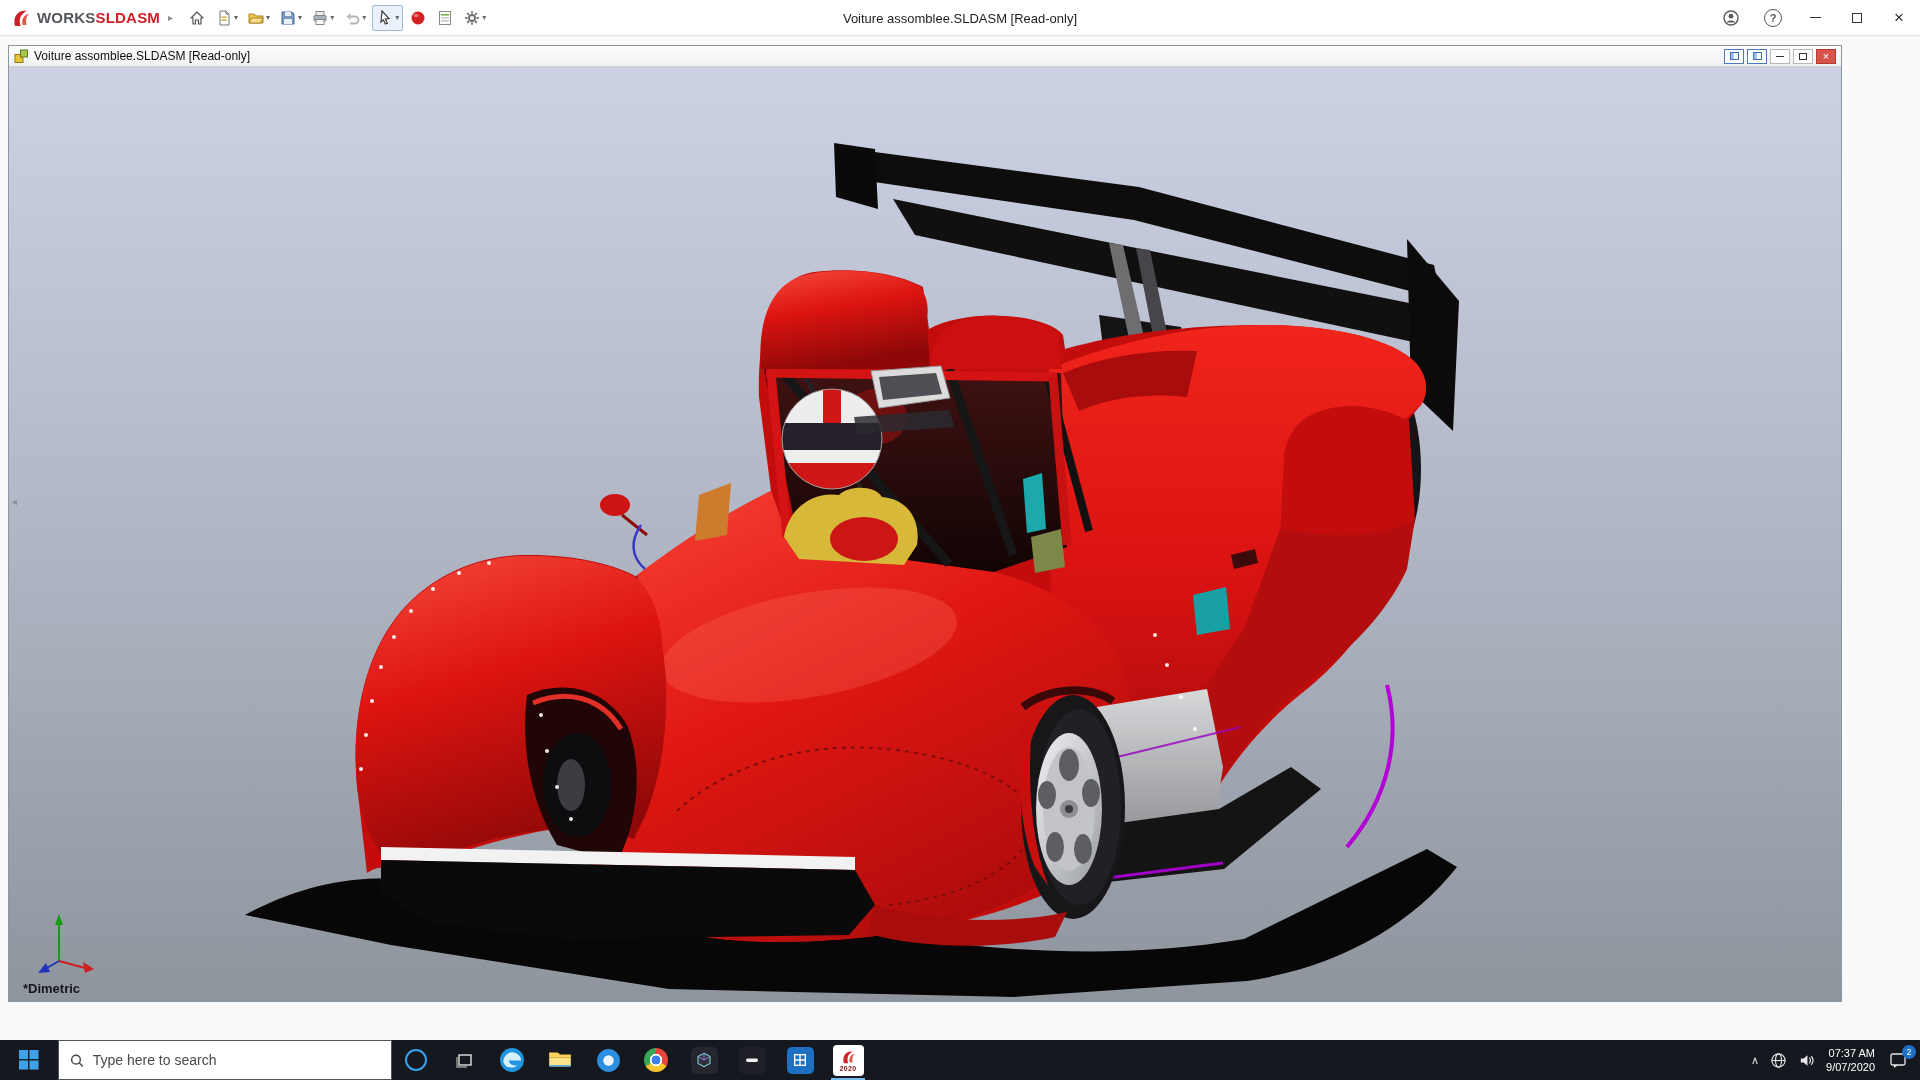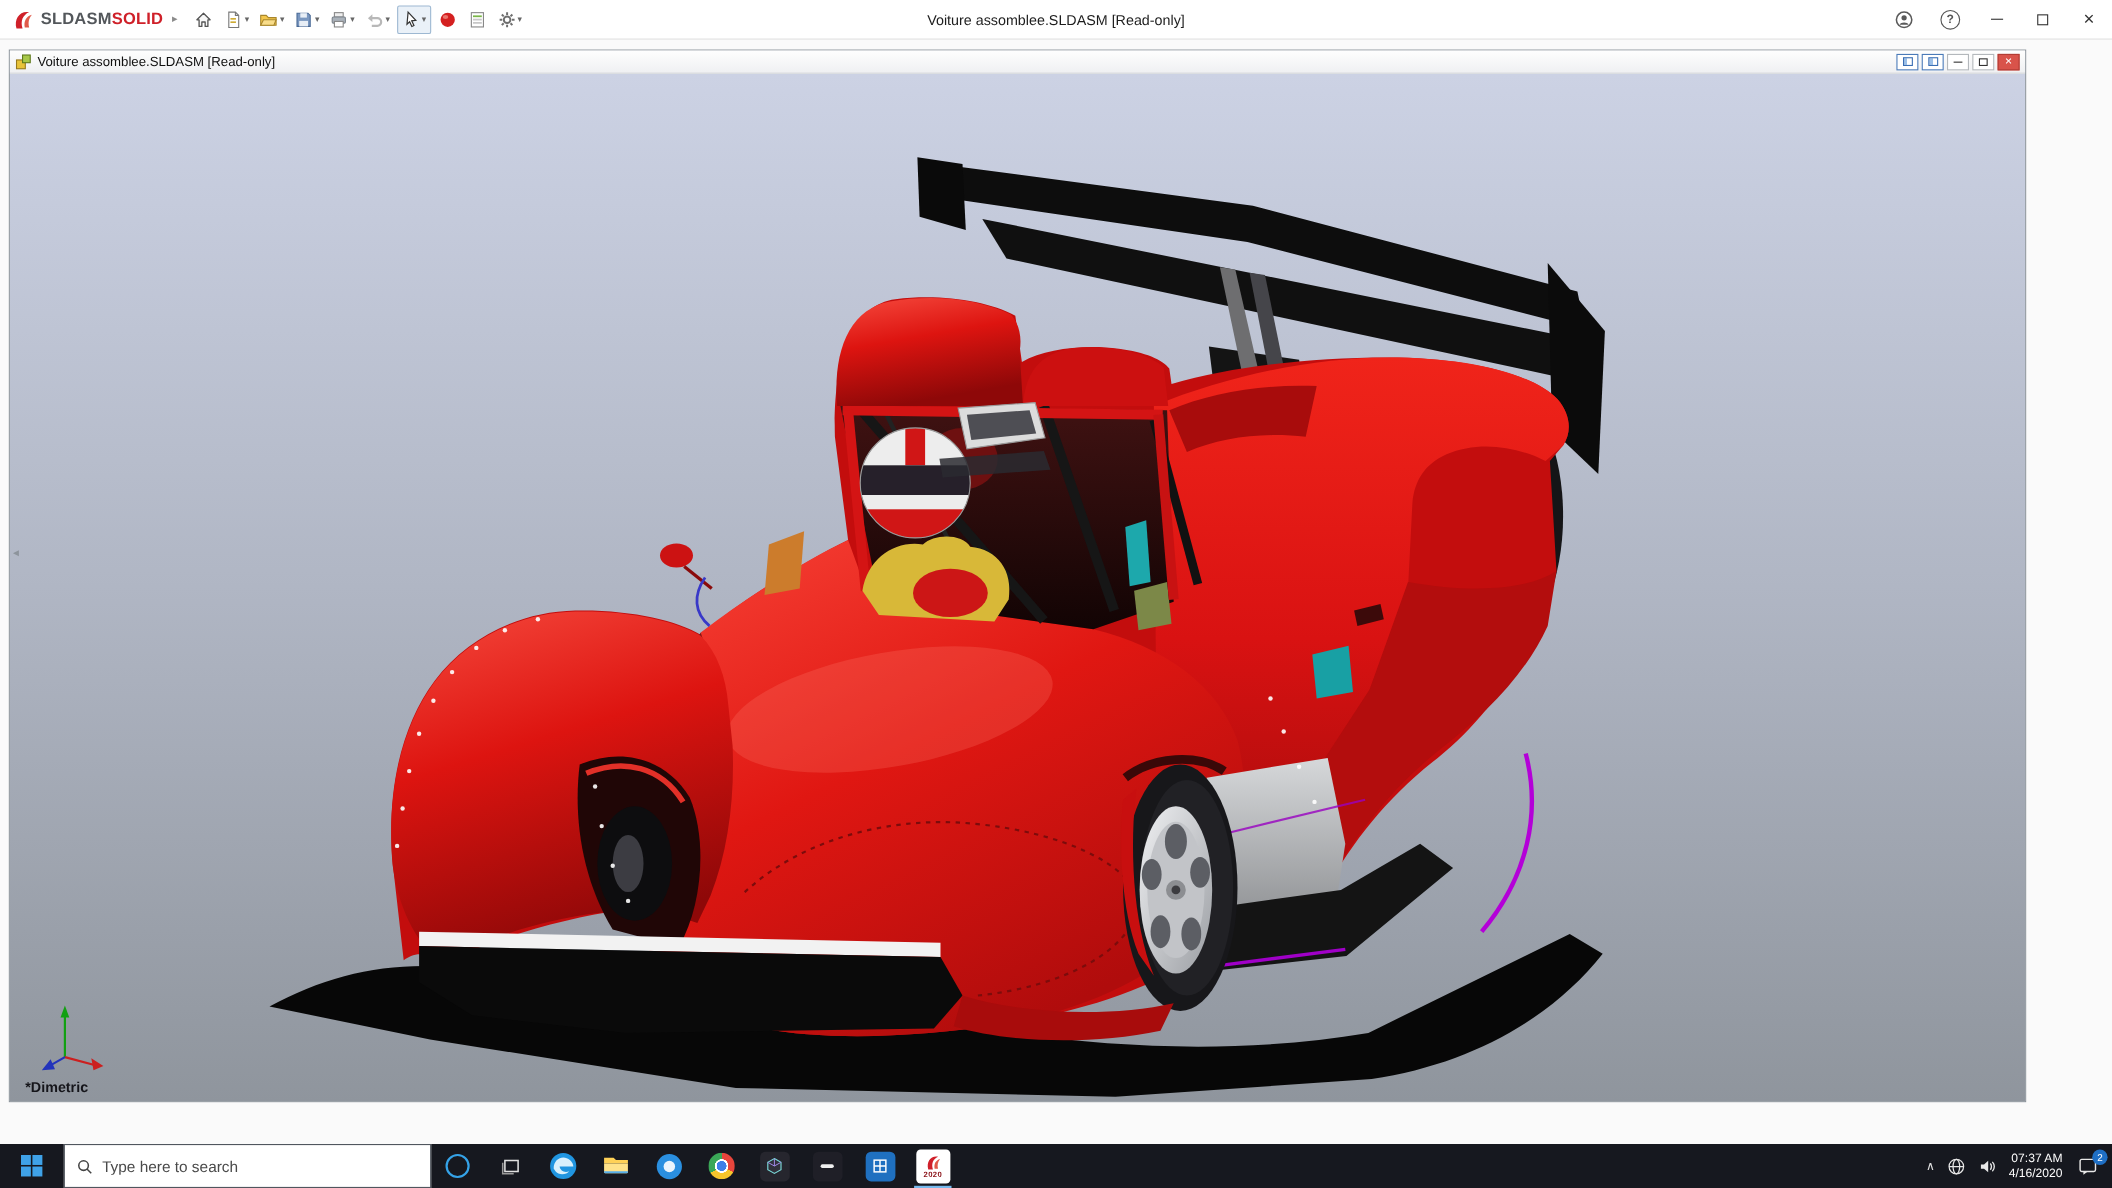--- a/index.html
+++ b/index.html
@@ -70,21 +70,21 @@
 <body>
 
 <div class="screen">
 
   <header class="titlebar">
     <div class="brand">
       <svg width="22" height="22" viewBox="0 0 22 22">
         <path d="M5 19 C2.5 10 8 2.5 16.5 4 C10.5 7 8.5 12 10.5 19 Z" fill="#cf2029"></path>
         <path d="M12.5 18 C11.5 12.5 13.5 8 19 6.5 C16 10 15.5 14 16.5 18 Z" fill="#e05a4a"></path>
       </svg>
-      <span class="brand-text"><span class="brand-solid">SLDASM</span><span class="brand-works">SOLID</span></span>
+      <span class="brand-text"><span class="brand-solid">WORKS</span><span class="brand-works">SLDASM</span></span>
     </div>
     <span class="expand-arrow">▸</span>
 
     <div class="tools">
       <div class="tbtn">
         <svg width="18" height="18" viewBox="0 0 18 18">
             <path d="M9 3 L15 9 H13 V15 H10.5 V11 H7.5 V15 H5 V9 H3 Z" fill="#f8f8f8" stroke="#555" stroke-width="1.2" stroke-linejoin="round"></path>
           </svg>
       </div>
       <div class="tbtn">
@@ -492,21 +492,21 @@
           <ellipse cx="9" cy="9" rx="3.2" ry="7" stroke="#e6e6e6" fill="none" stroke-width="1.2"></ellipse>
           <path d="M2 9 H16" stroke="#e6e6e6" stroke-width="1.2"></path>
         </svg>
       <svg width="17" height="17" viewBox="0 0 18 18">
           <path d="M3 7 H6 L10 3.5 V14.5 L6 11 H3 Z" fill="#e8e8e8"></path>
           <path d="M12 6 C13.5 7.5 13.5 10.5 12 12" stroke="#e8e8e8" fill="none" stroke-width="1.3"></path>
           <path d="M14 4.5 C16.5 7 16.5 11 14 13.5" stroke="#e8e8e8" fill="none" stroke-width="1.3"></path>
         </svg>
       <div class="clock">
         <span>07:37 AM</span>
-        <span>4/16/2020</span>
+        <span>9/07/2020</span>
       </div>
       <div class="badge-wrap">
         <svg width="18" height="18" viewBox="0 0 18 18">
             <rect x="2" y="3" width="14" height="11" rx="1.5" fill="none" stroke="#e8e8e8" stroke-width="1.3"></rect>
             <path d="M5 14 L5 17 L9 14 Z" fill="#e8e8e8"></path>
           </svg>
         <span class="badge">2</span>
       </div>
     </div>
   </footer>

